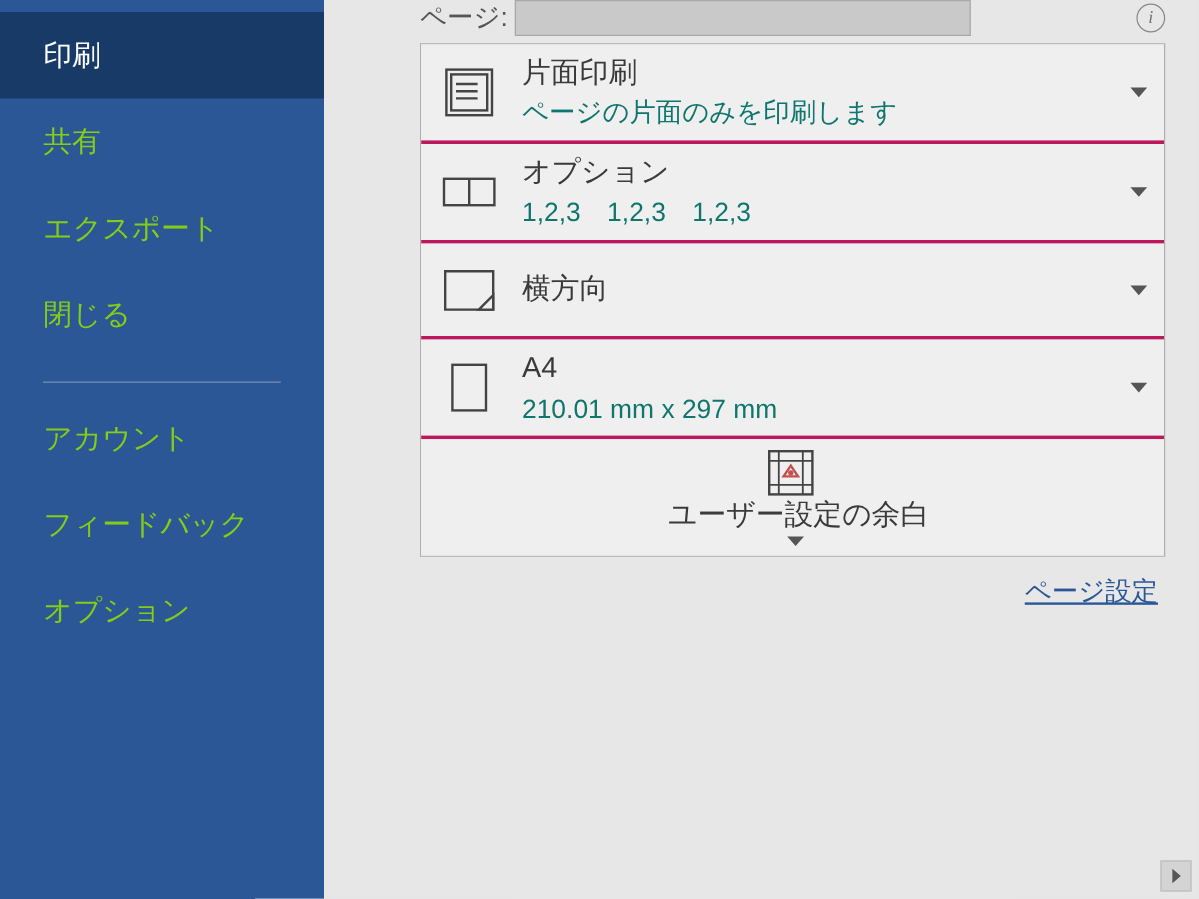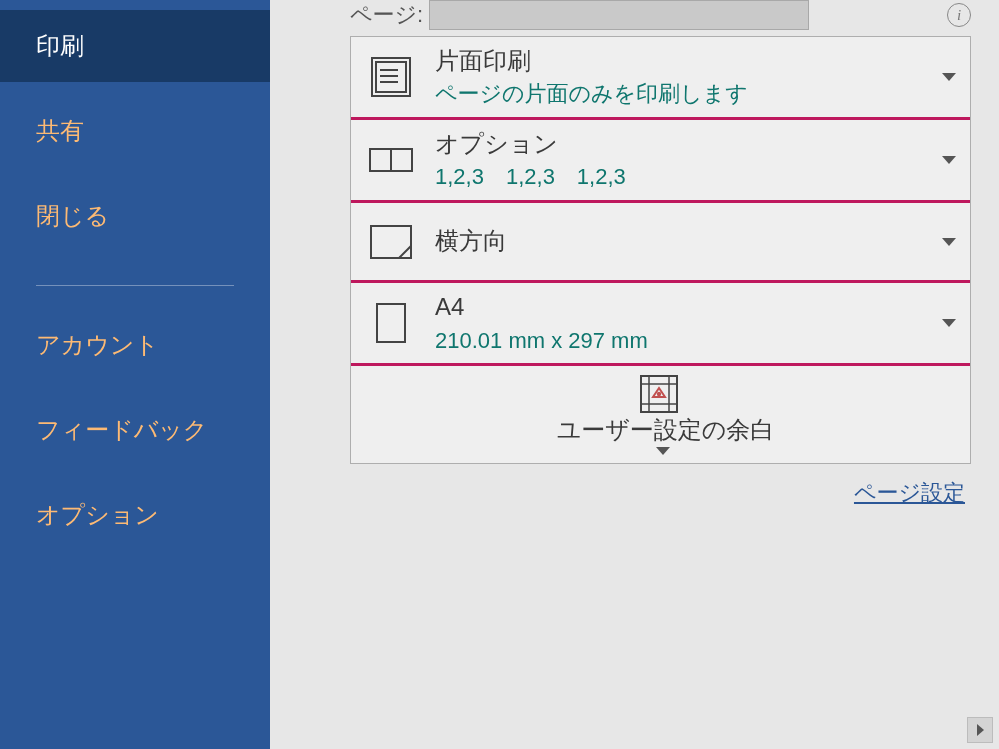--- a/index.html
+++ b/index.html
@@ -8,27 +8,26 @@
 
   
   .sidebar {
     width: 270px;
     height: 100%;
     background: #2b5797;
     color: #fff;
     display: flex;
     flex-direction: column;
     padding-top: 10px;
-    gap: 13px;
   }
   .sidebar-item {
     padding: 20px 36px;
     font-size: 24px;
     cursor: pointer;
-    color: #fdba74;
+    color: #84cc16;
   }
   .sidebar-item.active {
     background: #183a66;
     color: #fff;
   }
   .sidebar-divider {
     border: none;
     border-top: 1px solid rgba(255,255,255,0.35);
     margin: 20px 36px 10px 36px;
   }
@@ -136,20 +135,21 @@
 
   
   .setting-icon svg { display: block; }
 </style>
 </head>
 <body>
 
 <div class="sidebar">
   <div class="sidebar-item active">印刷</div>
   <div class="sidebar-item">共有</div>
+  <div class="sidebar-item">エクスポート</div>
   <div class="sidebar-item">閉じる</div>
   <hr class="sidebar-divider">
   <div class="sidebar-item">アカウント</div>
   <div class="sidebar-item">フィードバック</div>
   <div class="sidebar-item">オプション</div>
 </div>
 
 <div class="main">
 
   <div class="pages-row">

